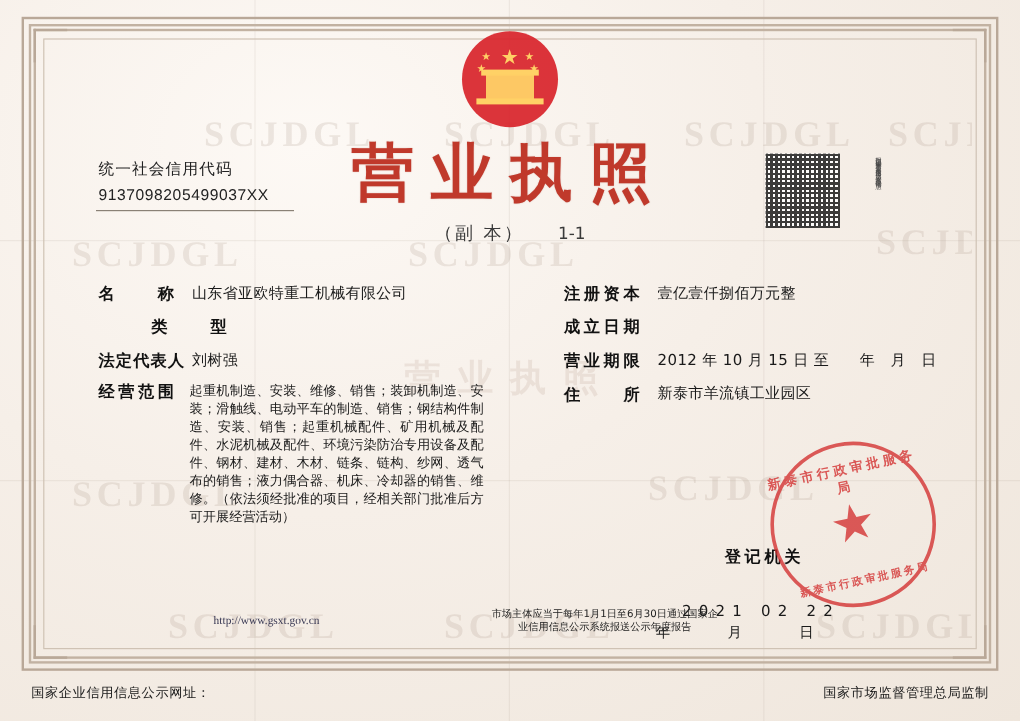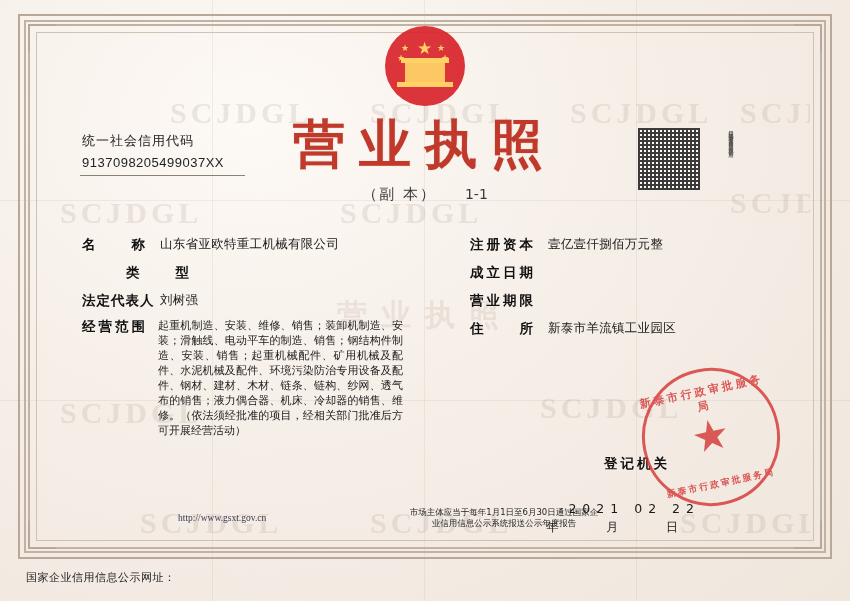--- a/index.html
+++ b/index.html
@@ -254,32 +254,34 @@
 
   <div class="field-label" style="left:82px;top:318px;">经营范围</div>
   <div class="scope-value">起重机制造、安装、维修、销售；装卸机制造、安装；滑触线、电动平车的制造、销售；钢结构件制造、安装、销售；起重机械配件、矿用机械及配件、水泥机械及配件、环境污染防治专用设备及配件、钢材、建材、木材、链条、链构、纱网、透气布的销售；液力偶合器、机床、冷却器的销售、维修。（依法须经批准的项目，经相关部门批准后方可开展经营活动）</div>
 
   <div class="field-label" style="left:470px;top:236px;">注册资本</div>
   <div class="field-value" style="left:548px;top:236px;">壹亿壹仟捌佰万元整</div>
 
   <div class="field-label" style="left:470px;top:264px;">成立日期</div>
 
   <div class="field-label" style="left:470px;top:292px;">营业期限</div>
+  <div class="field-value" style="left:548px;top:292px;">2012 年 10 月 15 日 至　　年　月　日</div>
 
   <div class="field-label" style="left:470px;top:320px;">住　　所</div>
   <div class="field-value" style="left:548px;top:320px;">新泰市羊流镇工业园区</div>
 
   <div class="reg-label">登记机关</div>
 
   <div class="seal">
     <div class="seal-text-top">新泰市行政审批服务局</div>
     <div class="star">★</div>
     <div class="seal-text-bot">新泰市行政审批服务局</div>
   </div>
 
   <div class="date-bottom">2021      02      22</div>
   <div class="date-bottom-units">年      月      日</div>
 
   <div class="url">http://www.gsxt.gov.cn</div>
   <div class="note">市场主体应当于每年1月1日至6月30日通过国家企业信用信息公示系统报送公示年度报告</div>
   <div class="foot-left">国家企业信用信息公示网址：</div>
+  <div class="foot-right">国家市场监督管理总局监制</div>
 
 </div>
 
 </body></html>

